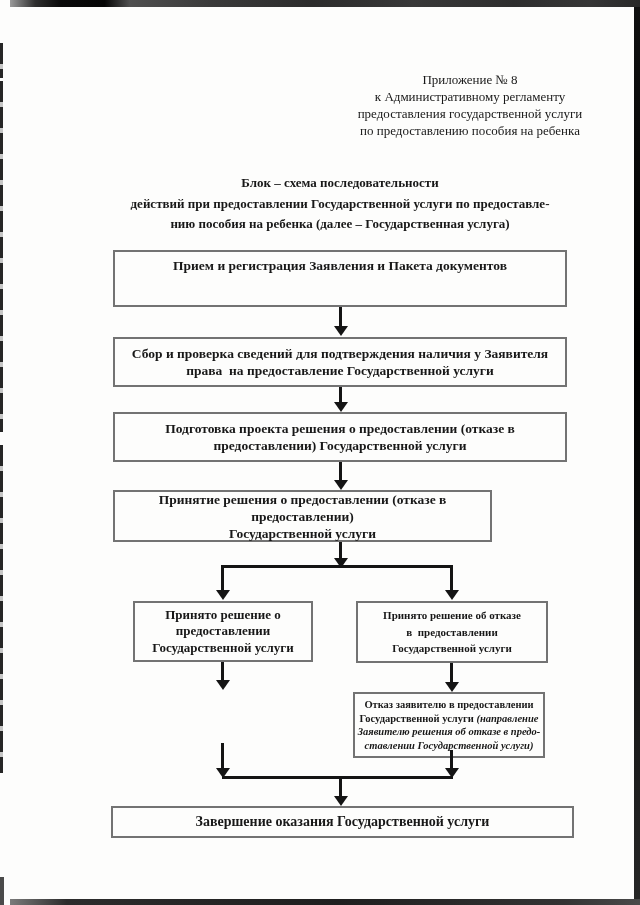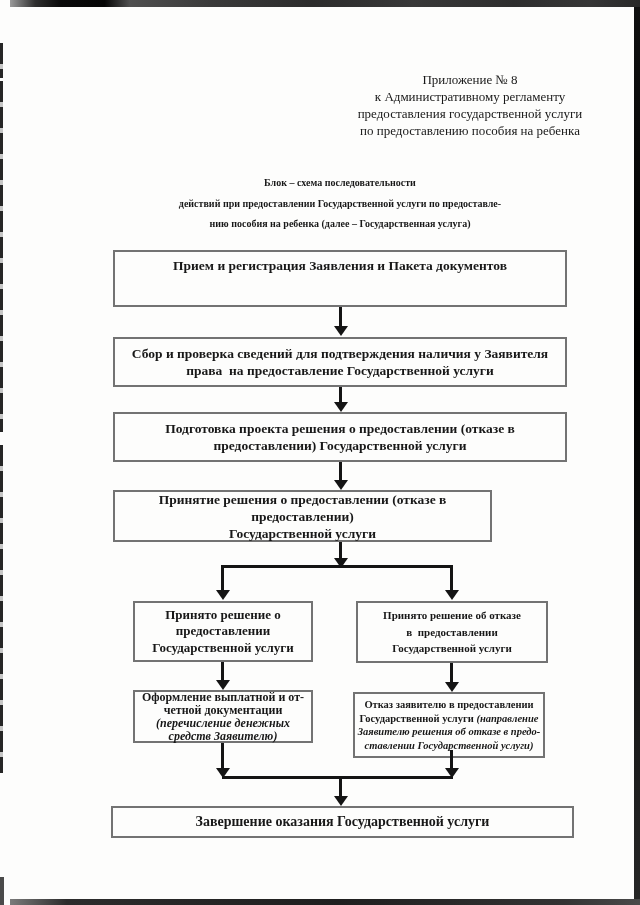--- a/index.html
+++ b/index.html
@@ -57,21 +57,21 @@
   <div class="abs edge-left" style="top:445px;height:328px;"></div>
   <div class="abs edge-right"></div>
   <div class="abs edge-bottom"></div>
   <div class="abs corner-bl"></div>
 
   <div class="abs txt center" style="left:325px;top:71px;width:290px;font-size:13px;line-height:17px;">Приложение № 8
 к Административному регламенту
 предоставления государственной услуги
 по предоставлению пособия на ребенка</div>
 
-  <div class="abs txt center bold" style="left:45px;top:173px;width:590px;font-size:10px;line-height:20.5px;">Блок – схема последовательности
+  <div class="abs txt center bold" style="left:45px;top:173px;width:590px;font-size:13px;line-height:20.5px;">Блок – схема последовательности
 действий при предоставлении Государственной услуги по предоставле-
 нию пособия на ребенка (далее – Государственная услуга)</div>
 
   <div class="box top-align" style="left:113px;top:250px;width:454px;height:57px;padding-top:5px;">
     <span class="txt bold" style="font-size:13.5px;line-height:17px;">Прием и регистрация Заявления и Пакета документов</span>
   </div>
 
   <div class="vline" style="left:339px;top:307px;height:20px;"></div>
   <div class="ahead" style="left:334px;top:326px;"></div>
 
@@ -113,26 +113,20 @@
     <span class="txt bold" style="font-size:11px;line-height:16.5px;">Принято решение об отказе
 в  предоставлении
 Государственной услуги</span>
   </div>
 
   <div class="vline" style="left:221px;top:662px;height:19px;"></div>
   <div class="ahead" style="left:216px;top:680px;"></div>
   <div class="vline" style="left:450px;top:663px;height:20px;"></div>
   <div class="ahead" style="left:445px;top:682px;"></div>
 
-  <div class="box" style="left:133px;top:690px;width:180px;height:53px;flex-direction:column;padding:2px;">
-    <span class="txt bold" style="font-size:12px;line-height:13px;">Оформление выплатной и от-
-четной документации</span>
-    <span class="txt bold ital" style="font-size:12px;line-height:13px;">(перечисление денежных
-средств Заявителю)</span>
-  </div>
 
   <div class="box" style="left:353px;top:692px;width:192px;height:66px;flex-direction:column;padding:2px;">
     <span class="txt bold" style="font-size:10.5px;line-height:13.5px;">Отказ заявителю в предоставлении</span>
     <span style="font-size:10.5px;line-height:13.5px;">
       <span class="txt bold">Государственной услуги </span><span class="txt bold ital">(направление</span>
     </span>
     <span class="txt bold ital" style="font-size:10.5px;line-height:13.5px;">Заявителю решения об отказе в предо-</span>
     <span class="txt bold ital" style="font-size:10.5px;line-height:13.5px;">ставлении Государственной услуги)</span>
   </div>
 

